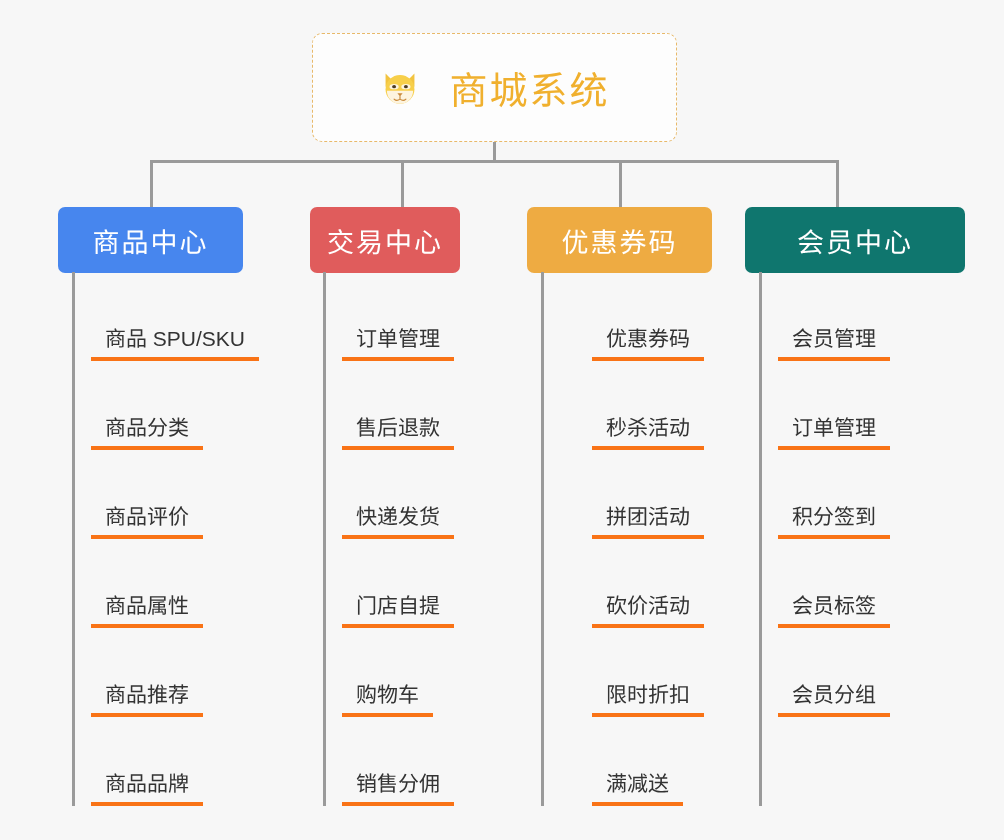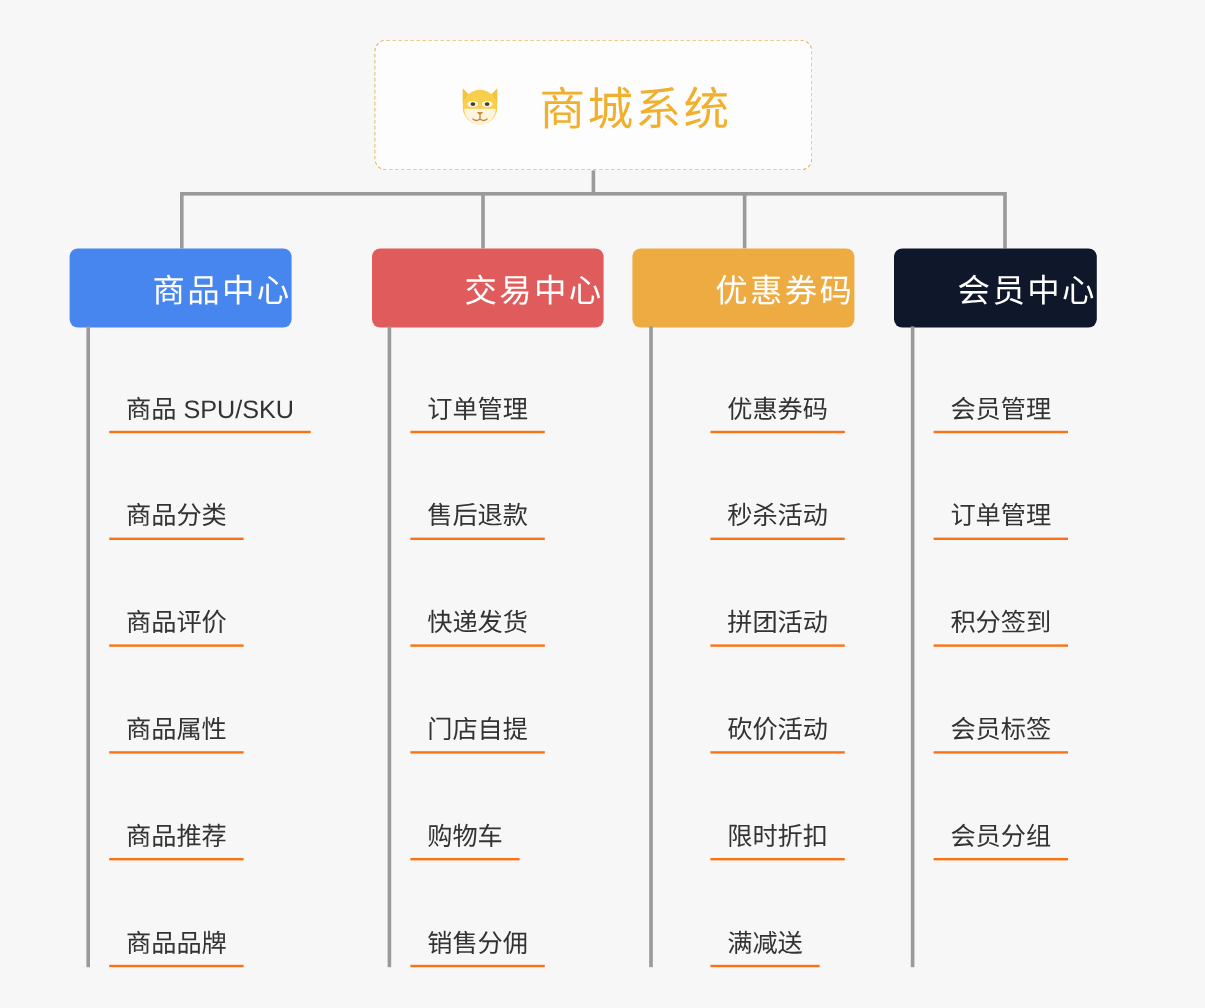--- a/index.html
+++ b/index.html
@@ -58,21 +58,21 @@
   .conn-v { width: 3px; }
   .conn-h { height: 3px; }
 
   
   .category {
     position: absolute;
     height: 66px;
     border-radius: 7px;
     display: flex;
     align-items: center;
-    justify-content: flex-end;
+    justify-content: center;
     color: #ffffff;
     font-size: 27px;
     letter-spacing: 2px;
     white-space: nowrap;
   }
 
   
   .branch {
     position: absolute;
     top: 272px;
@@ -90,21 +90,21 @@
     display: flex;
     align-items: flex-end;
     padding-left: 22px;
     box-sizing: border-box;
   }
   .leaf-label {
     font-size: 21px;
     color: #333333;
     white-space: nowrap;
     padding: 0 14px 5px 14px;
-    border-bottom: 2px solid #f97316;
+    border-bottom: 4px solid #f97316;
     margin-left: -3px;
   }
 </style>
 </head>
 <body style="background: rgb(247, 247, 247);">
 
 <div id="mindmap">
 
   <div class="root-node" style="background: rgb(253, 253, 253); border-color: rgb(232, 185, 106);">
     <span class="root-emoji">
@@ -130,27 +130,27 @@
   <div class="conn conn-h" style="left: 150px; top: 160px; width: 688px; background: rgb(154, 154, 154);"></div>
 
   <div class="conn conn-v" style="left: 150px; top: 160px; height: 47px; background: rgb(154, 154, 154);"></div>
   <div class="conn conn-v" style="left: 401px; top: 160px; height: 47px; background: rgb(154, 154, 154);"></div>
   <div class="conn conn-v" style="left: 619px; top: 160px; height: 47px; background: rgb(154, 154, 154);"></div>
   <div class="conn conn-v" style="left: 836px; top: 160px; height: 47px; background: rgb(154, 154, 154);"></div>
 
   <div class="category" style="left: 58px; top: 207px; width: 185px; background: rgb(71, 134, 238);">
     <span>商品中心</span>
   </div>
-  <div class="category" style="left: 310px; top: 207px; width: 193px; background: rgb(224, 92, 92);">
+  <div class="category" style="left: 310px; top: 207px; width: 150px; background: rgb(224, 92, 92);">
     <span>交易中心</span>
   </div>
   <div class="category" style="left: 527px; top: 207px; width: 185px; background: rgb(238, 171, 66);">
     <span>优惠券码</span>
   </div>
-  <div class="category" style="left: 745px; top: 207px; width: 169px; background: #0f172a;">
+  <div class="category" style="left: 745px; top: 207px; width: 220px; background: #0f766e;">
     <span>会员中心</span>
   </div>
 
   <div class="branch" style="left:72px;">
     <div class="branch-trunk" style="height: 534px; background: rgb(154, 154, 154);"></div>
     <div class="leaf">
         <span class="leaf-label">商品 SPU/SKU</span>
       </div>
     <div class="leaf">
         <span class="leaf-label">商品分类</span>

